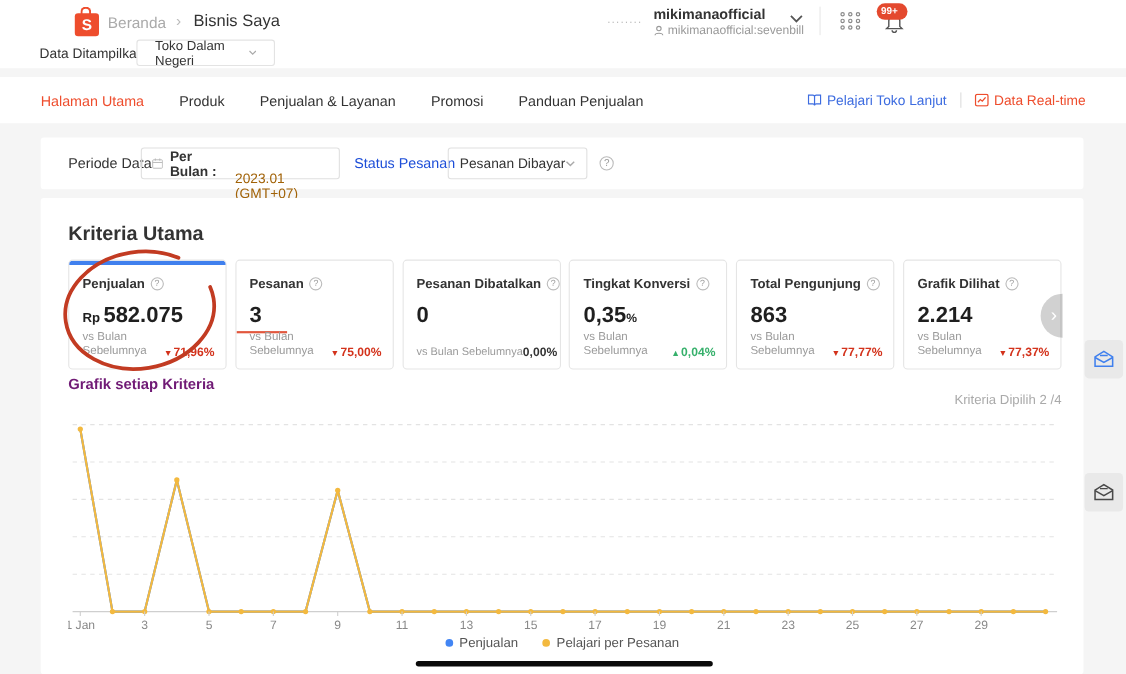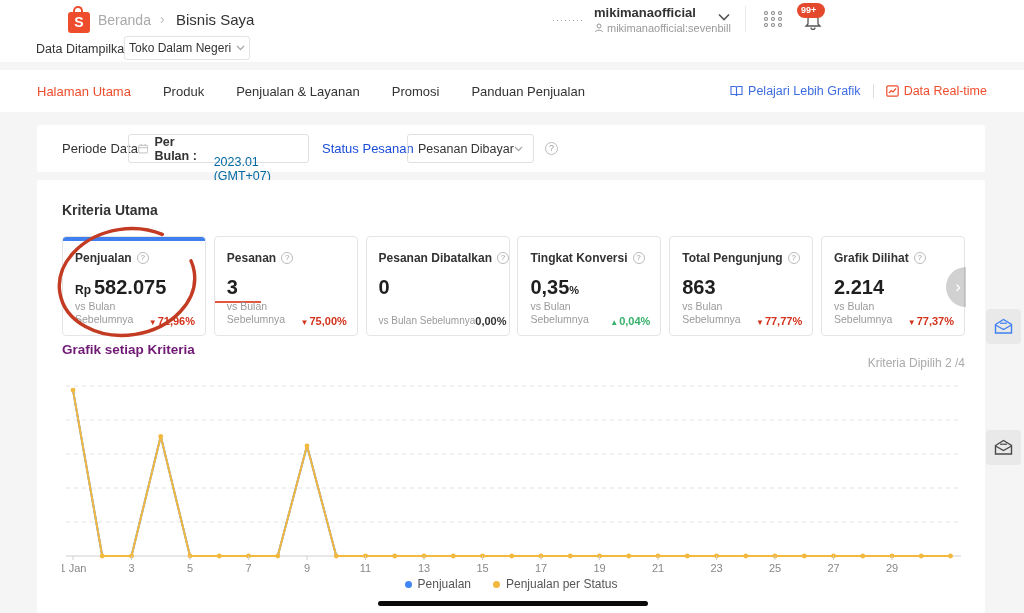--- a/index.html
+++ b/index.html
@@ -22,47 +22,47 @@
   .user-sub { margin-top:2px; font-size:11px; color:#999; display:flex; align-items:center; gap:3px; }
   .user-caret { position:absolute; left:718px; top:13px; }
   .v-div1 { position:absolute; left:745px; top:6px; width:1px; height:26px; background:#e8e8e8; }
   .grid-btn { position:absolute; left:763px; top:10px; width:20px; height:18px; }
   .bell-btn { position:absolute; left:804px; top:11px; width:18px; height:19px; }
   .bell-badge { position:absolute; left:797px; top:3px; min-width:28px; height:15px; background:#e4492e; border-radius:8px; color:#fff; font-size:9px; font-weight:bold; text-align:left; line-height:15px; padding:0 4px; }
   .edu-btn { position:absolute; left:832px; top:7px; height:27px; padding:0 16px; border:1px solid #e0e0e0; border-radius:15px; background:#fff; font-size:12.5px; color:#555; line-height:25px; }
 
   .row2 { position:absolute; top:38px; left:0; width:1024px; height:24px; }
   .dd-label { position:absolute; left:36px; top:4px; font-size:12.5px; color:#333; }
-  .dd-box { position:absolute; left:124px; top:-2px; width:126px; height:24px; border:1px solid #e3e3e3; border-radius:3px; background:#fff; font-size:12px; color:#333; display:flex; align-items:center; justify-content:space-between; padding:0 4px; }
+  .dd-box { position:absolute; left:124px; top:-2px; width:126px; height:24px; border:1px solid #e3e3e3; border-radius:3px; background:#fff; font-size:12px; color:#333; display:flex; align-items:center; justify-content:space-between; padding:0 16px; }
 
   
   .tabbar { position:absolute; top:70px; left:0; width:1024px; height:42px; background:#fff; display:flex; align-items:center; padding:0 37px; }
   .tab { font-size:13px; color:#333; font-weight:500; margin-right:32px; cursor:pointer; }
   .tab.active { color:#ee4d2d; }
   .tab-links { margin-left:auto; display:flex; align-items:center; gap:12px; }
   .tlink { display:flex; align-items:center; gap:5px; font-size:12.5px; font-weight:500; }
   .tlink.blue { color:#3d6ce0; }
   .tlink.orange { color:#ee4d2d; }
   .tl-div { width:1px; height:14px; background:#ddd; }
 
   
   .filter-card { position:absolute; left:37px; top:125px; width:948px; height:47px; background:#fff; border-radius:3px; }
   .f-label1 { position:absolute; left:25px; top:16px; font-size:13px; color:#333; }
   .period-box { position:absolute; left:91px; top:9px; width:181px; height:29px; border:1px solid #e0e0e0; border-radius:3px; display:flex; align-items:center; gap:6px; padding:0 9px; font-size:12.5px; }
   .period-bold { font-weight:bold; color:#333; }
-  .period-val { color:#0369a1;margin-top:41px; }
+  .period-val { color:#a16207;margin-top:41px; }
   .f-label2 { position:absolute; left:285px; top:16px; font-size:13px; color:#1d4ed8; }
   .status-box { position:absolute; left:370px; top:9px; width:127px; height:29px; border:1px solid #e0e0e0; border-radius:3px; display:flex; align-items:center; justify-content:space-between; padding:0 10px; font-size:12.5px; color:#333; }
   .q { display:inline-flex; align-items:center; justify-content:center; width:13px; height:13px; border:1px solid #bbb; border-radius:50%; color:#999; font-size:9px; line-height:1; }
   .f-help { position:absolute; left:508px; top:17px; }
   .dl-btn { position:absolute; right:22px; top:9px; height:29px; border:1px solid #dcdcdc; border-radius:3px; background:#fff; display:flex; align-items:center; gap:7px; padding:0 13px; font-size:12.5px; color:#333; font-weight:500; }
 
   
   .main-card { position:absolute; left:37px; top:180px; width:948px; height:433px; background:#fff; border-radius:3px; }
-  .sec-title { position:absolute; left:25px; top:22px; font-size:14px; font-weight:bold; color:#333; }
+  .sec-title { position:absolute; left:25px; top:22px; font-size:18px; font-weight:bold; color:#333; }
   .cards-row { position:absolute; left:25px; top:56px; width:903px; display:flex; gap:7.8px; }
   .mcard { position:relative; width:144px; height:100px; border:1px solid #e5e5e5; border-radius:4px; background:#fff; padding:12px 12px 10px; overflow:hidden; }
   .mcard .topbarblue { position:absolute; left:-1px; top:0; width:calc(100% + 2px); height:4px; background:#4080ee; border-radius:4px 4px 0 0; }
   .mcard-head { display:flex; align-items:center; gap:5px; margin-top:2px; }
   .mcard-label { font-size:12px; font-weight:bold; color:#333; white-space:nowrap; }
   .mcard .q { width:12px; height:12px; font-size:8px; flex:none; }
   .mcard-value { margin-top:12px; font-size:20px; font-weight:bold; color:#1f1f1f; line-height:1; }
   .mcard-value .pre { font-size:12px; font-weight:bold; margin-right:3px; }
   .mcard-value .suf { font-size:11px; font-weight:bold; }
   .sel-underline { position:absolute; left:0; top:64px; width:46px; height:2px; background:#e2573d; }
@@ -161,21 +161,21 @@
     <div class="tab active">Halaman Utama</div>
       <div class="tab">Produk</div>
       <div class="tab">Penjualan &amp; Layanan</div>
       <div class="tab">Promosi</div>
       <div class="tab">Panduan Penjualan</div>
       <div class="tab-links">
       <span class="tlink blue">
         <svg width="13" height="12" viewBox="0 0 13 12">
             <path d="M1 1.5 h4 a1.5 1.5 0 0 1 1.5 1.5 V11 a1.5 1.5 0 0 0 -1.5 -1.5 H1 Z M12 1.5 h-4 a1.5 1.5 0 0 0 -1.5 1.5 V11 a1.5 1.5 0 0 1 1.5 -1.5 H12 Z" fill="none" stroke="#3d6ce0" stroke-width="1.1"></path>
           </svg>
-        <span>Pelajari Lebih Grafik</span>
+        <span>Pelajari Toko Lanjut</span>
       </span>
       <span class="tl-div"></span>
       <span class="tlink orange">
         <svg width="13" height="12" viewBox="0 0 13 12">
             <rect x="0.8" y="0.8" width="11.4" height="10.4" rx="1.5" fill="none" stroke="#ee4d2d" stroke-width="1.2"></rect>
             <polyline points="3,8 5.2,5.5 7,7 10,3.5" fill="none" stroke="#ee4d2d" stroke-width="1.2"></polyline>
           </svg>
         <span>Data Real-time</span>
       </span>
     </div>
@@ -357,21 +357,21 @@
         <text x="830" y="192" text-anchor="middle" font-size="11" fill="#888" font-family="Liberation Sans, sans-serif">29</text>
       </svg>
 
     <div class="legend" id="legend">
         <span class="legend-item">
           <span class="ldot" style="background:#4285f4"></span>
           <span>Penjualan</span>
         </span>
         <span class="legend-item">
           <span class="ldot" style="background:#f3b93f"></span>
-          <span>Penjualan per Status</span>
+          <span>Pelajari per Pesanan</span>
         </span>
       </div>
     <div class="hscroll"></div>
   </div>
 
   <div class="side-btn b1">
     <svg width="19" height="17" viewBox="0 0 19 17">
         <path d="M1.5 6.5 L9.5 1.5 L17.5 6.5 V15 H1.5 Z" fill="none" stroke="#4080ee" stroke-width="1.4"></path>
         <path d="M1.5 7 L9.5 11.5 L17.5 7" fill="none" stroke="#4080ee" stroke-width="1.4"></path>
         <line x1="6" y1="5.2" x2="13" y2="5.2" stroke="#4080ee" stroke-width="1.2"></line>

